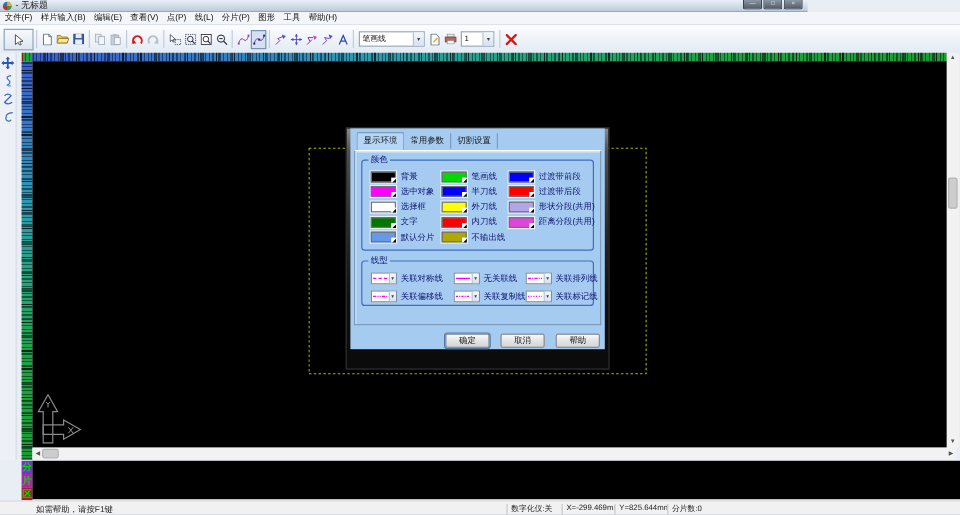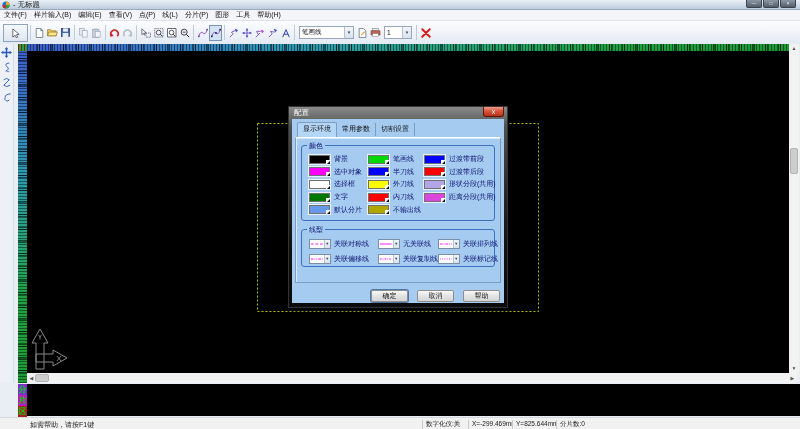--- a/index.html
+++ b/index.html
@@ -1,21 +1,21 @@
 <!DOCTYPE html>
 <html><head>
 <meta charset="utf-8">
 <style>
 * { box-sizing: border-box; margin: 0; padding: 0; }
 html,body { width:800px; height:429px; overflow:hidden; font-family:"Liberation Sans",sans-serif; }
 body { position:relative; background:#E9EDF4; }
 .abs { position:absolute; }
 
 
-.titlebar { left:0; top:0; width:800px; height:10px; background:linear-gradient(#EAF0F7,#BDCCDD); border-bottom:1px solid #97A9BC; display:flex; align-items:center; font-size:7.5px; color:#1A1A1A; }
+.titlebar { left:0; top:0; width:673px; height:10px; background:linear-gradient(#EAF0F7,#BDCCDD); border-bottom:1px solid #97A9BC; display:flex; align-items:center; font-size:7.5px; color:#1A1A1A; }
 .appicon { width:8px; height:8px; margin:0 3px 0 2px; }
 .wincontrols { position:absolute; right:4px; top:0; display:flex; }
 .winbtn { width:16px; height:8px; background:linear-gradient(#8C97A4,#525D69); border:1px solid #39414B; border-top:none; color:#EDEFF3; font-size:5px; line-height:7px; text-align:center; margin-left:1px; border-radius:0 0 2px 2px;}
 
 
 .menubar { left:0; top:10px; width:800px; height:11px; background:#F3F5F8; border-bottom:1px solid #DDE3EA; display:flex; align-items:center; gap:7px; padding-left:4px; font-size:7px; color:#111; }
 
 
 .toolbar { left:0; top:21px; width:800px; height:23px; background:linear-gradient(#FCFDFF,#E3EAF3); display:flex; align-items:center; font-size:8px; }
 .tsep { width:1px; height:15px; background:#C2CCD9; margin:0 2px; flex:none; }
@@ -342,24 +342,20 @@
 
 <div class="abs statusbar">
   <span class="help">如需帮助，请按F1键</span>
   <span class="sfield" style="left:422px;width:46px;">数字化仪:关</span>
   <span class="sfield" style="left:468px;width:44px;">X=-299.469mm</span>
   <span class="sfield" style="left:512px;width:44px;">Y=825.644mm</span>
   <span class="sfield" style="left:556px;width:34px;">分片数:0</span>
 </div>
 
 <div class="abs dialog">
-  <div class="dlg-title">
-    <span>配置</span>
-    <div class="dlg-close">x</div>
-  </div>
   <div class="dlg-client">
     <div class="tabs">
       <span class="tab active">显示环境</span>
       <span class="tab">常用参数</span>
       <span class="tab">切割设置</span>
     </div>
     <div class="tabpage">
       <div class="grp colors">
         <span class="grp-label">颜色</span>
         <div class="colorgrid">

